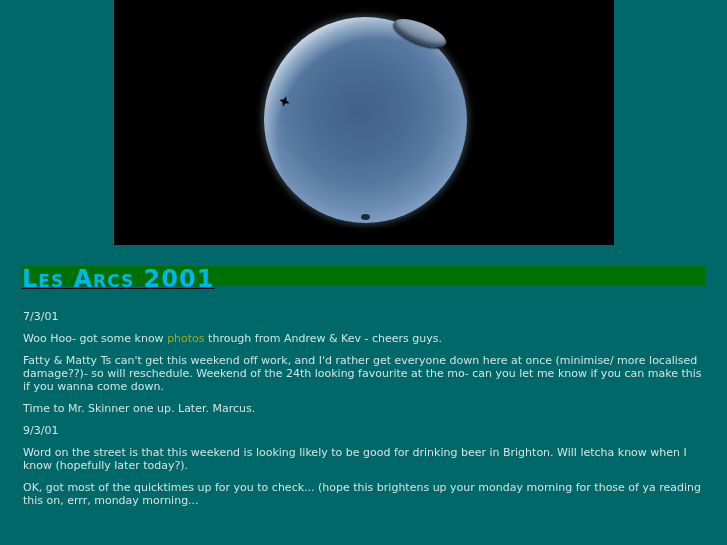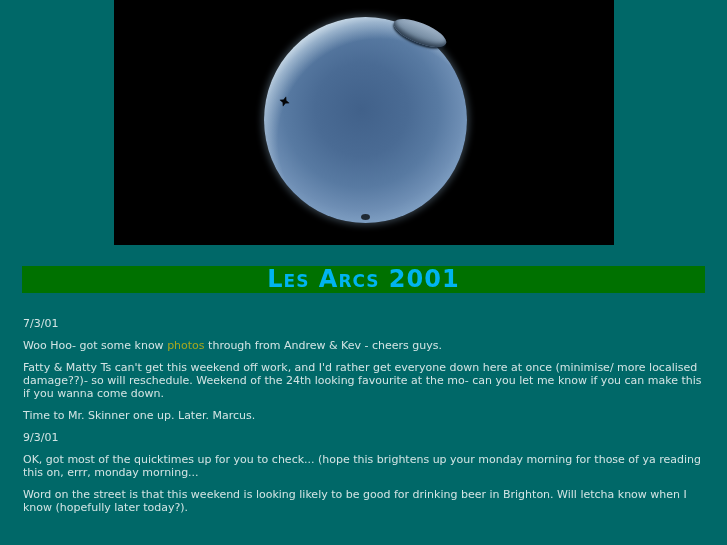--- a/index.html
+++ b/index.html
@@ -67,23 +67,23 @@
     top: 79px;
     width: 11px;
     height: 11px;
     background: #040609;
     transform: rotate(18deg);
     clip-path: polygon(50% 0, 64% 36%, 100% 50%, 64% 64%, 50% 100%, 36% 64%, 0 50%, 36% 36%);
   }
   
   .titlebar {
     margin: 21px 22px 0 22px;
-    height: 27px;
+    height: 20px;
     background: #007100;
-    text-align: center;
+    text-decoration: underline;
   }
   .titlebar .title-text {
     font-family: "DejaVu Sans", sans-serif;
     font-weight: bold;
     font-variant: small-caps;
     font-size: 24px;
     line-height: 27px;
     letter-spacing: 1px;
     color: #00b4f0;
   }
@@ -120,16 +120,16 @@
 </div>
 
 <div class="content">
 
   <p class="date">7/3/01</p>
   <p><span>Woo Hoo- got some know </span><a href="#" class="photos-link">photos</a><span> through from Andrew &amp; Kev - cheers guys.</span></p>
   <p>Fatty &amp; Matty Ts can't get this weekend off work, and I'd rather get everyone down here at once (minimise/ more localised damage??)- so will reschedule. Weekend of the 24th looking favourite at the mo- can you let me know if you can make this if you wanna come down.</p>
   <p>Time to Mr. Skinner one up. Later. Marcus.</p>
 
   <p class="date">9/3/01</p>
+  <p>Word on the street is that this weekend is looking likely to be good for drinking beer in Brighton. Will letcha know when I know (hopefully later today?).</p>
   <p>OK, got most of the quicktimes up for you to check... (hope this brightens up your monday morning for those of ya reading this on, errr, monday morning...</p>
-  <p>Word on the street is that this weekend is looking likely to be good for drinking beer in Brighton. Will letcha know when I know (hopefully later today?).</p>
 
 </div>
 
 </body></html>

